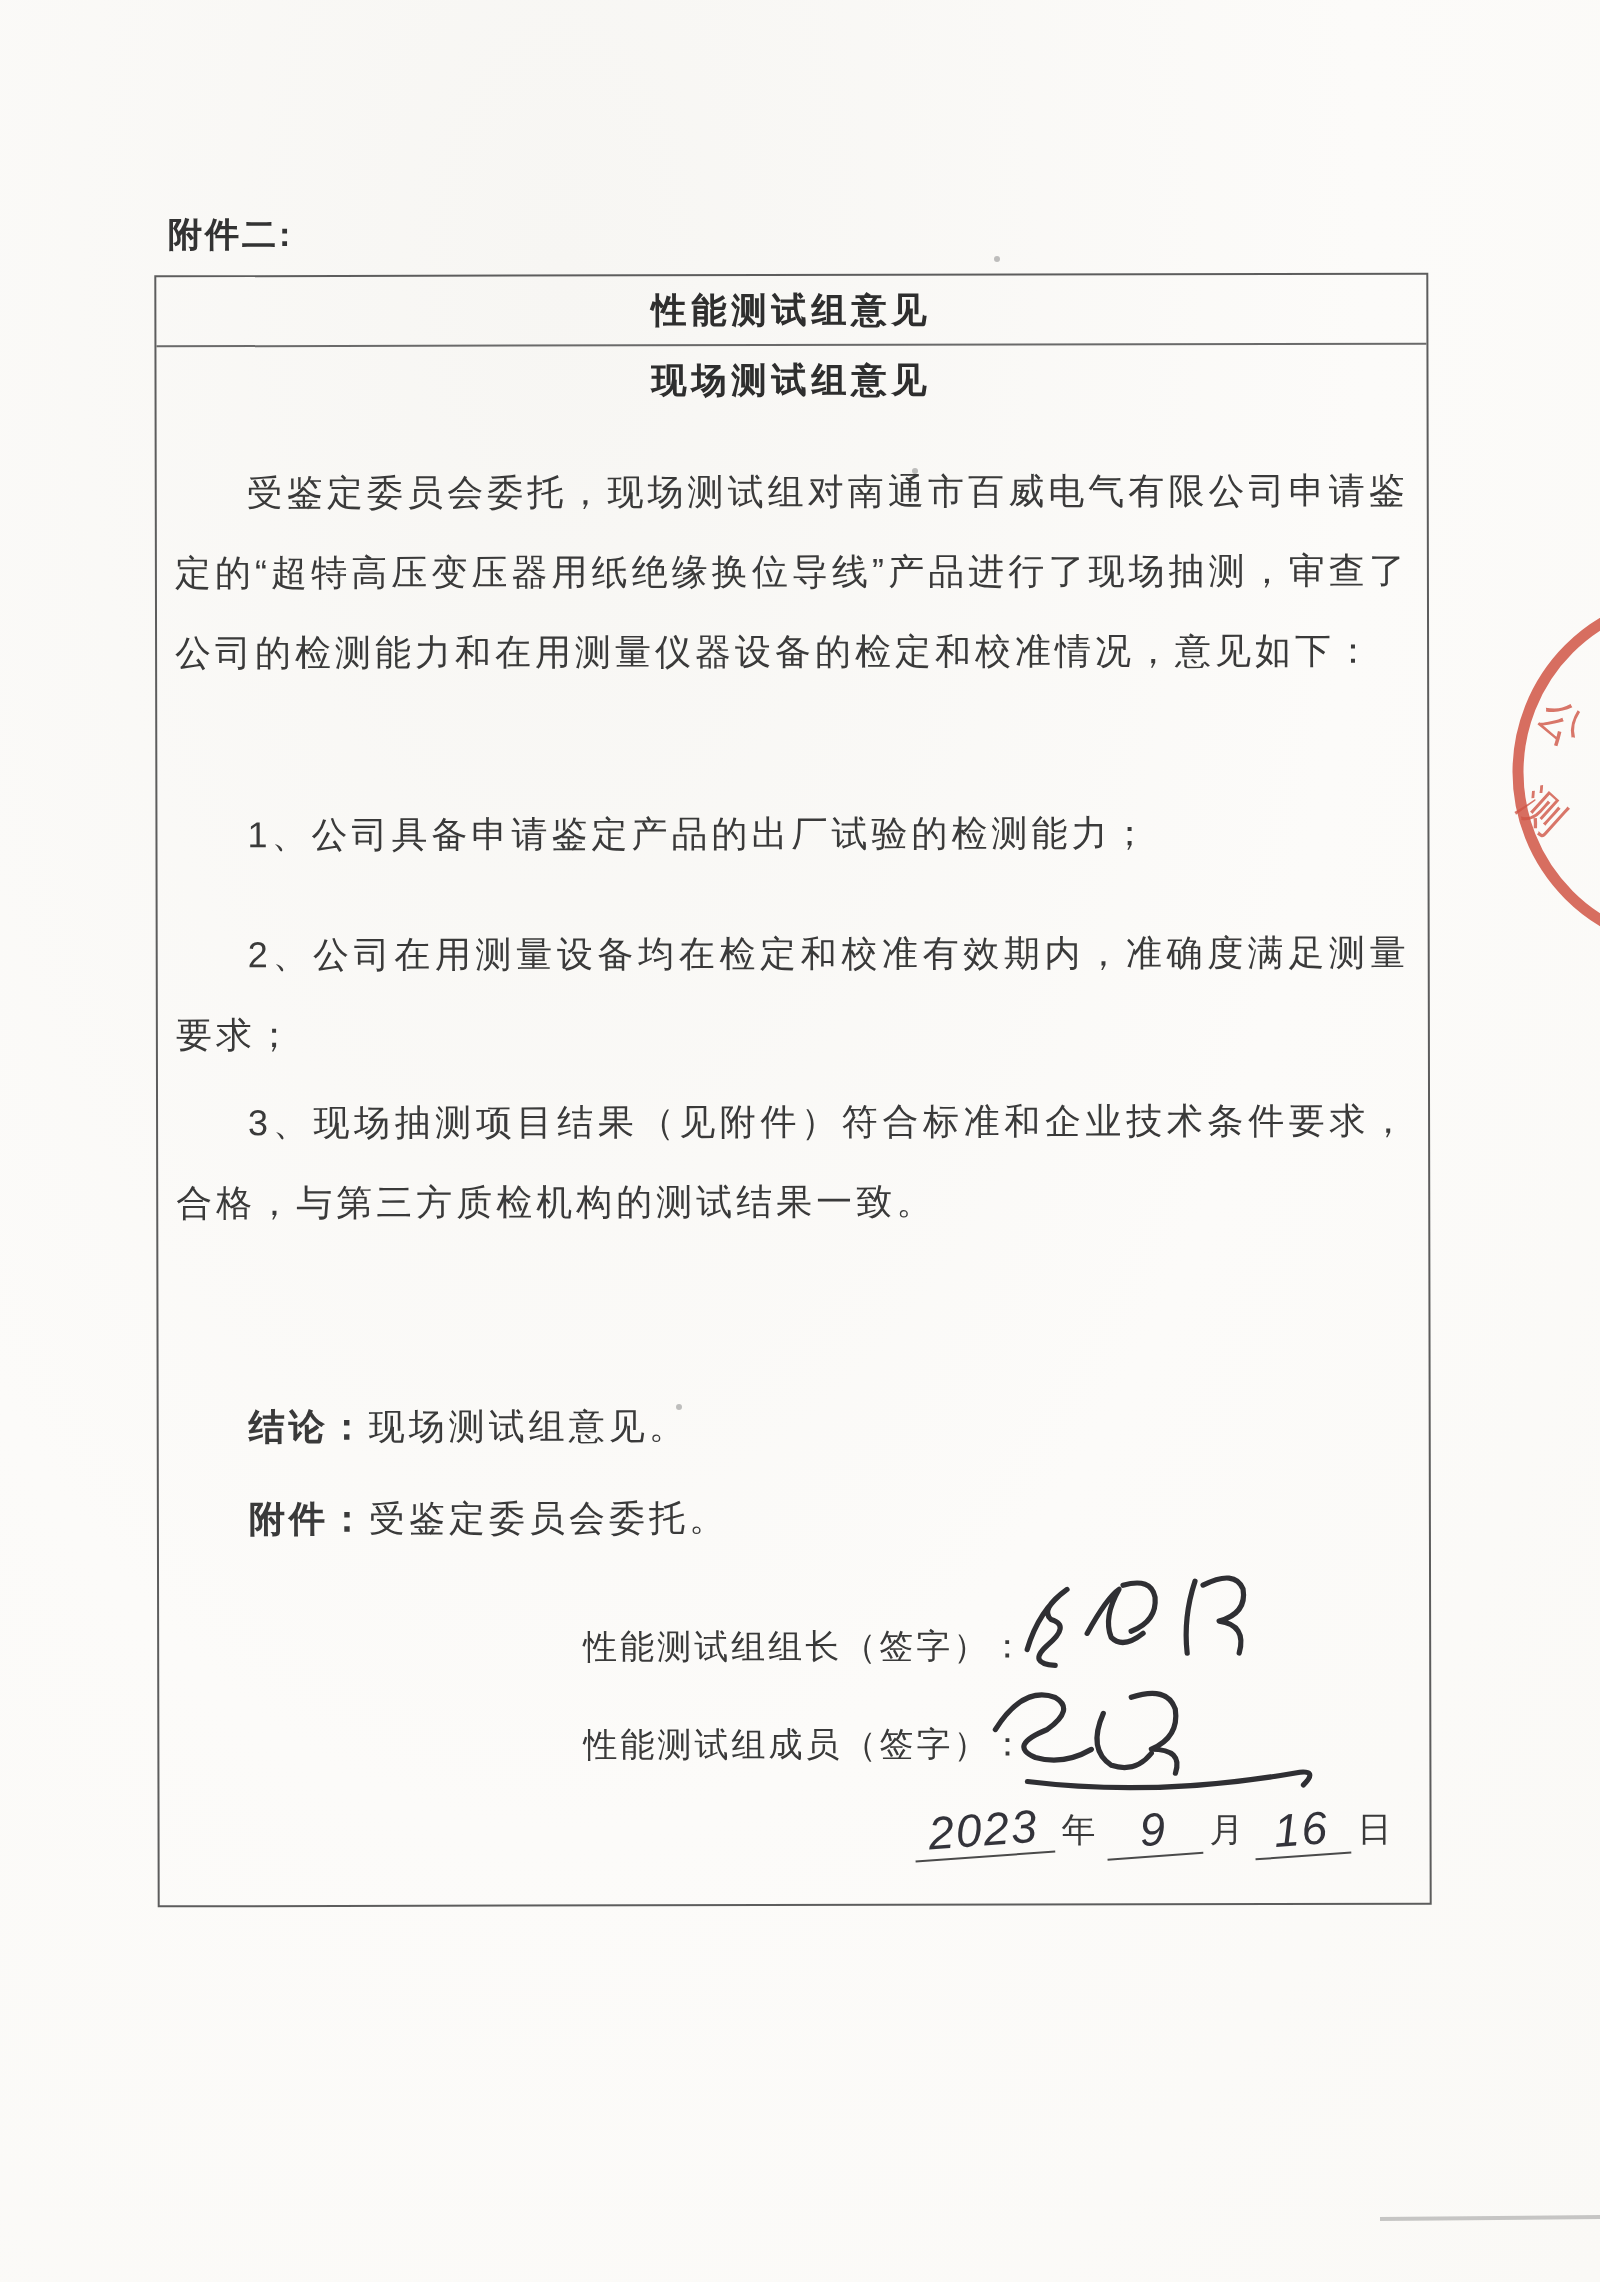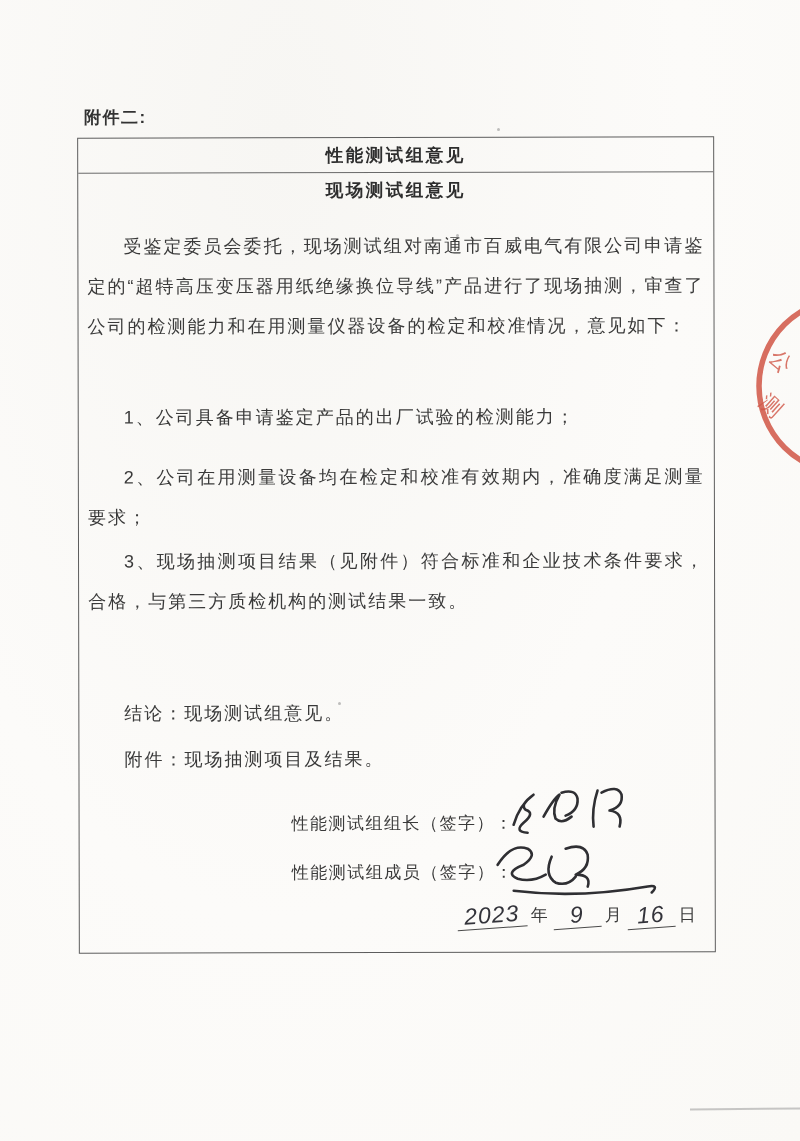--- a/index.html
+++ b/index.html
@@ -39,21 +39,21 @@
     position:absolute;left:9px;right:9px;
     font-size:18px;line-height:40px;letter-spacing:2px;
     text-align:justify;text-indent:2em;color:#3a3a3a;
   }
   .p-intro{top:88px;}
   .p-item1{top:259px;}
   .p-item2{top:319px;}
   .p-item3{top:403px;}
   .p-concl{top:555px;}
   .p-attnote{top:601px;}
-  .bold-label{font-weight:normal;}
+  .bold-label{font-weight:bold;}
   .sig-row{
     position:absolute;left:212px;right:9px;
     font-size:17px;line-height:40px;letter-spacing:1.5px;color:#3a3a3a;
   }
   .sig-row1{top:666px;}
   .sig-row2{top:715px;}
   .sig-svg{position:absolute;pointer-events:none;}
   .sig-svg path{fill:none;stroke:#2f2f33;stroke-width:2.6;stroke-linecap:round;stroke-linejoin:round;}
   .svg-sig1{left:420px;top:645px;}
   .svg-sig2{left:408px;top:697px;}
@@ -98,21 +98,21 @@
     <div class="row-subtitle">现场测试组意见</div>
 
     <div class="para p-intro">受鉴定委员会委托，现场测试组对南通市百威电气有限公司申请鉴定的“超特高压变压器用纸绝缘换位导线”产品进行了现场抽测，审查了公司的检测能力和在用测量仪器设备的检定和校准情况，意见如下：</div>
 
     <div class="para p-item1">1、公司具备申请鉴定产品的出厂试验的检测能力；</div>
     <div class="para p-item2">2、公司在用测量设备均在检定和校准有效期内，准确度满足测量要求；</div>
     <div class="para p-item3">3、现场抽测项目结果（见附件）符合标准和企业技术条件要求，合格，与第三方质检机构的测试结果一致。</div>
 
     <div class="para p-concl"><span class="bold-label">结论：</span><span>现场测试组意见。</span></div>
 
-    <div class="para p-attnote"><span class="bold-label">附件：</span><span>现场抽测项目及结果。</span></div>
+    <div class="para p-attnote"><span class="bold-label">附件：</span><span>受鉴定委员会委托。</span></div>
 
     <div class="sig-row sig-row2"><span>性能测试组成员（签字）：</span></div>
 
     <div class="sig-row sig-row1"><span>性能测试组组长（签字）：</span></div>
 
     <svg class="sig-svg svg-sig1" width="155" height="62" viewBox="0 0 155 62">
       <path d="M14,42 Q20,22 34,12 Q20,22 26,27 Q36,30 24,40 Q14,49 28,50"></path>
       <path d="M44,34 Q54,16 60,12 Q52,26 56,36 Q62,42 72,34"></path>
       <path d="M62,10 Q76,6 78,16 Q79,28 66,33"></path>
       <path d="M98,8 Q92,26 94,44"></path>

